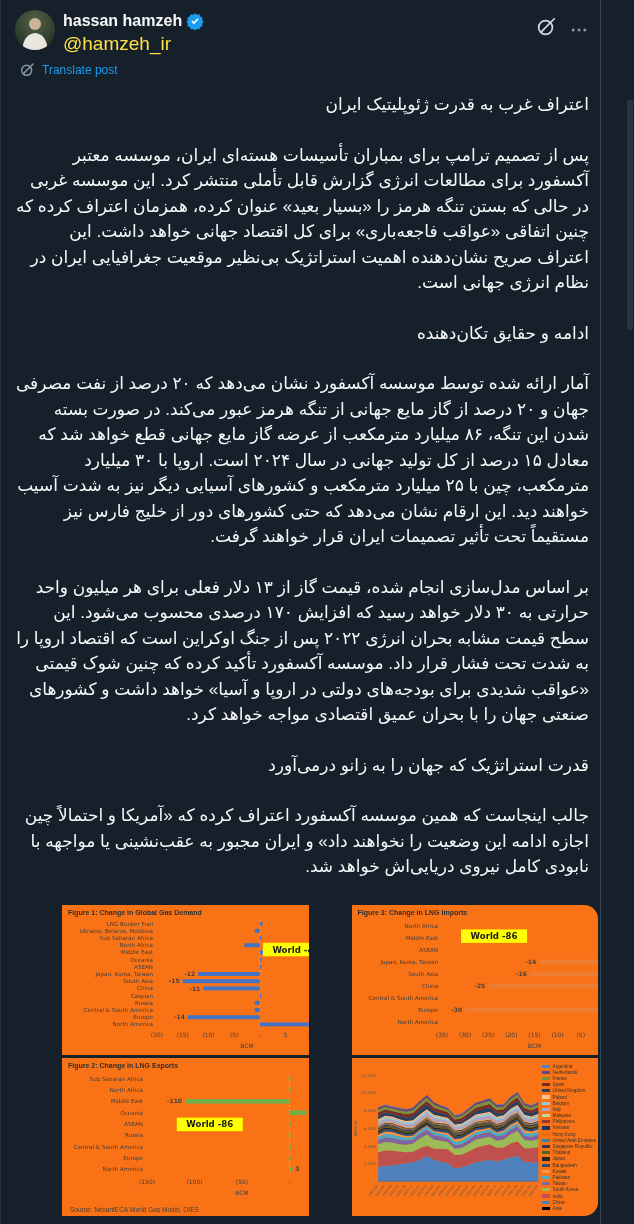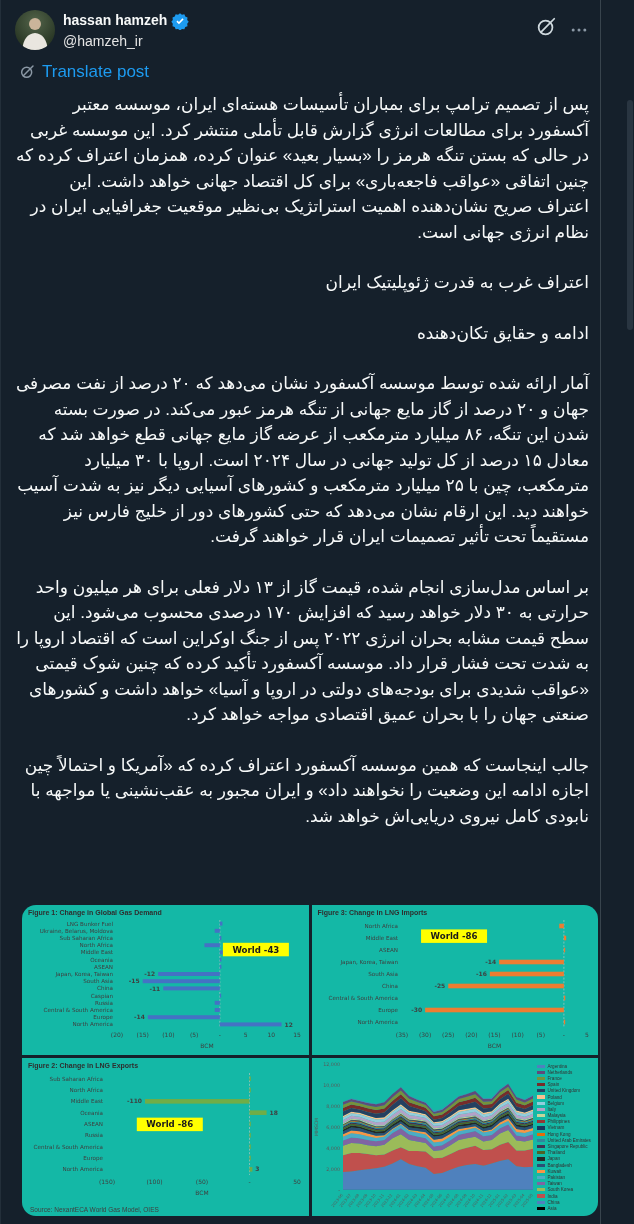--- a/index.html
+++ b/index.html
@@ -3,40 +3,40 @@
 <meta charset="utf-8">
 <style>
   * { margin:0; padding:0; box-sizing:border-box; }
   html,body { width:634px; height:1224px; background:#15202b; overflow:hidden;
     font-family:"Liberation Sans","DejaVu Sans",sans-serif; }
   .column { position:absolute; left:0; top:0; width:601px; height:1224px;
     border-left:1px solid #232f3a; border-right:1px solid #38444d; background:#15202b; }
   
   .avatar { position:absolute; left:14px; top:10px; width:40px; height:40px;
     border-radius:50%; overflow:hidden; cursor:pointer; }
-  .display-name { position:absolute; left:62px; top:12px; font-size:14px; font-weight:bold;
-    color:#f7f9f9; cursor:pointer; display:flex; align-items:flex-start; gap:4px; }
-  .handle { position:absolute; left:62px; top:33px; font-size:14px; color:#e5e5e5; }
+  .display-name { position:absolute; left:62px; top:12px; font-size:16px; font-weight:bold;
+    color:#f7f9f9; cursor:pointer; display:flex; align-items:center; gap:4px; }
+  .handle { position:absolute; left:62px; top:33px; font-size:19px; color:#fde047; }
   .hdr-icon { position:absolute; top:16px; color:#cfd9de; cursor:pointer; }
   .grok-btn { left:534px; }
   .more-btn { left:568px; top:20px; color:#8b98a5; }
   
   .translate-row { position:absolute; left:18px; top:62px; display:flex; align-items:center;
     gap:7px; cursor:pointer; }
   .translate-row .t-icon { color:#8b98a5; }
-  .translate-label { font-size:17px; color:#1d9bf0; }
+  .translate-label { font-size:12px; color:#1d9bf0; }
   
   .post-body { position:absolute; top:92px; left:13px; width:575px; direction:rtl;
     text-align:right; color:#f7f9f9; font-size:17px; line-height:25.5px; }
   .post-body p { margin:0 0 25px 0; font-weight:400; }
   
   .media-grid { position:absolute; left:21px; top:905px; width:576px; height:311px;
     display:grid; grid-template-columns:1fr 1fr; grid-template-rows:150px 158px; gap:3px;
     border-radius:14px; overflow:hidden; }
-  .media-cell { background:#14b8a6; position:relative; cursor:pointer; overflow:hidden; }
+  .media-cell { background:#f97316; position:relative; cursor:pointer; overflow:hidden;margin-left:40px; }
   .fig-title { font-size:7px; font-weight:bold; color:#2f2f2f; padding:4px 0 0 6px;
     font-family:"Liberation Sans",sans-serif; }
   .source-note { position:absolute; left:8px; bottom:3px; font-size:6.5px; color:#3f3f3f; }
   svg { display:block; font-family:"DejaVu Sans",sans-serif; }
   .cell-flex { display:flex; height:100%; }
   .legend { width:62px; padding:5px 2px 0 2px; }
   .legend-item { display:flex; align-items:center; gap:3px; height:6.2px; }
   .legend-chip { width:8px; height:3.2px; flex:none; }
   .legend-name { font-size:4.6px; color:#333; white-space:nowrap; }
   
@@ -89,25 +89,26 @@
     <span class="t-icon">
       <svg width="16" height="16" viewBox="0 0 24 24">
         <circle cx="11.5" cy="12.5" r="7.5" fill="none" stroke="currentColor" stroke-width="2.2"></circle>
         <line x1="21" y1="3" x2="6.8" y2="17.4" stroke="currentColor" stroke-width="2.2" stroke-linecap="round"></line>
       </svg>
     </span>
     <span class="translate-label">Translate post</span>
   </div>
 
   <div class="post-body" id="post-body">
+      <p dir="rtl">اعتراف غرب به قدرت ژئوپلیتیک  ایران</p>
       <p dir="rtl">پس از تصمیم ترامپ برای بمباران تأسیسات هسته‌ای ایران، موسسه معتبر آکسفورد برای مطالعات انرژی گزارش قابل تأملی منتشر کرد. این موسسه غربی در حالی که بستن تنگه هرمز را «بسیار بعید» عنوان کرده، همزمان اعتراف کرده که چنین اتفاقی «عواقب فاجعه‌باری» برای کل اقتصاد جهانی خواهد داشت. این اعتراف صریح نشان‌دهنده اهمیت استراتژیک بی‌نظیر موقعیت جغرافیایی ایران در نظام انرژی جهانی است.</p>
-      <p dir="rtl">اعتراف غرب به قدرت ژئوپلیتیک  ایران</p>
       <p dir="rtl">ادامه و حقایق تکان‌دهنده</p>
       <p dir="rtl">آمار ارائه شده توسط موسسه آکسفورد نشان می‌دهد که ۲۰ درصد از نفت مصرفی جهان و ۲۰ درصد از گاز مایع جهانی از تنگه هرمز عبور می‌کند. در صورت بسته شدن این تنگه، ۸۶ میلیارد مترمکعب از عرضه گاز مایع جهانی قطع خواهد شد که معادل ۱۵ درصد از کل تولید جهانی در سال ۲۰۲۴ است. اروپا با ۳۰ میلیارد مترمکعب، چین با ۲۵ میلیارد مترمکعب و کشورهای آسیایی دیگر نیز به شدت آسیب خواهند دید. این ارقام نشان می‌دهد که حتی کشورهای دور از خلیج فارس نیز مستقیماً تحت تأثیر تصمیمات ایران قرار خواهند گرفت.</p>
       <p dir="rtl">بر اساس مدل‌سازی انجام شده، قیمت گاز از ۱۳ دلار فعلی برای هر میلیون واحد حرارتی به ۳۰ دلار خواهد رسید که افزایش ۱۷۰ درصدی محسوب می‌شود. این سطح قیمت مشابه بحران انرژی ۲۰۲۲ پس از جنگ اوکراین است که اقتصاد اروپا را به شدت تحت فشار قرار داد. موسسه آکسفورد تأکید کرده که چنین شوک قیمتی «عواقب شدیدی برای بودجه‌های دولتی در اروپا و آسیا» خواهد داشت و کشورهای صنعتی جهان را با بحران عمیق اقتصادی مواجه خواهد کرد.</p>
+      <p dir="rtl">قدرت استراتژیک که جهان را به زانو درمی‌آورد</p>
       <p dir="rtl">جالب اینجاست که همین موسسه آکسفورد اعتراف کرده که «آمریکا و احتمالاً چین اجازه ادامه این وضعیت را نخواهند داد» و ایران مجبور به عقب‌نشینی یا مواجهه با نابودی کامل نیروی دریایی‌اش خواهد شد.</p>
     </div>
 
   <div class="media-grid">
     <div class="media-cell">
       <div class="fig-title">Figure 1: Change in Global Gas Demand</div>
       <svg id="bar0" width="287" height="134" viewBox="0 0 287 134">
           <line x1="197.85714285714283" y1="4" x2="197.85714285714283" y2="112" stroke="#c8c8c8" stroke-width="0.6" stroke-dasharray="2,1.6"></line>
           <text x="91" y="9.6" text-anchor="end" font-size="5.6" fill="#3f3f3f">LNG Bunker Fuel</text>
           <rect x="197.85714285714283" y="5.619999999999999" width="2.571428571428612" height="3.9600000000000004" fill="#4472c4"></rect>

